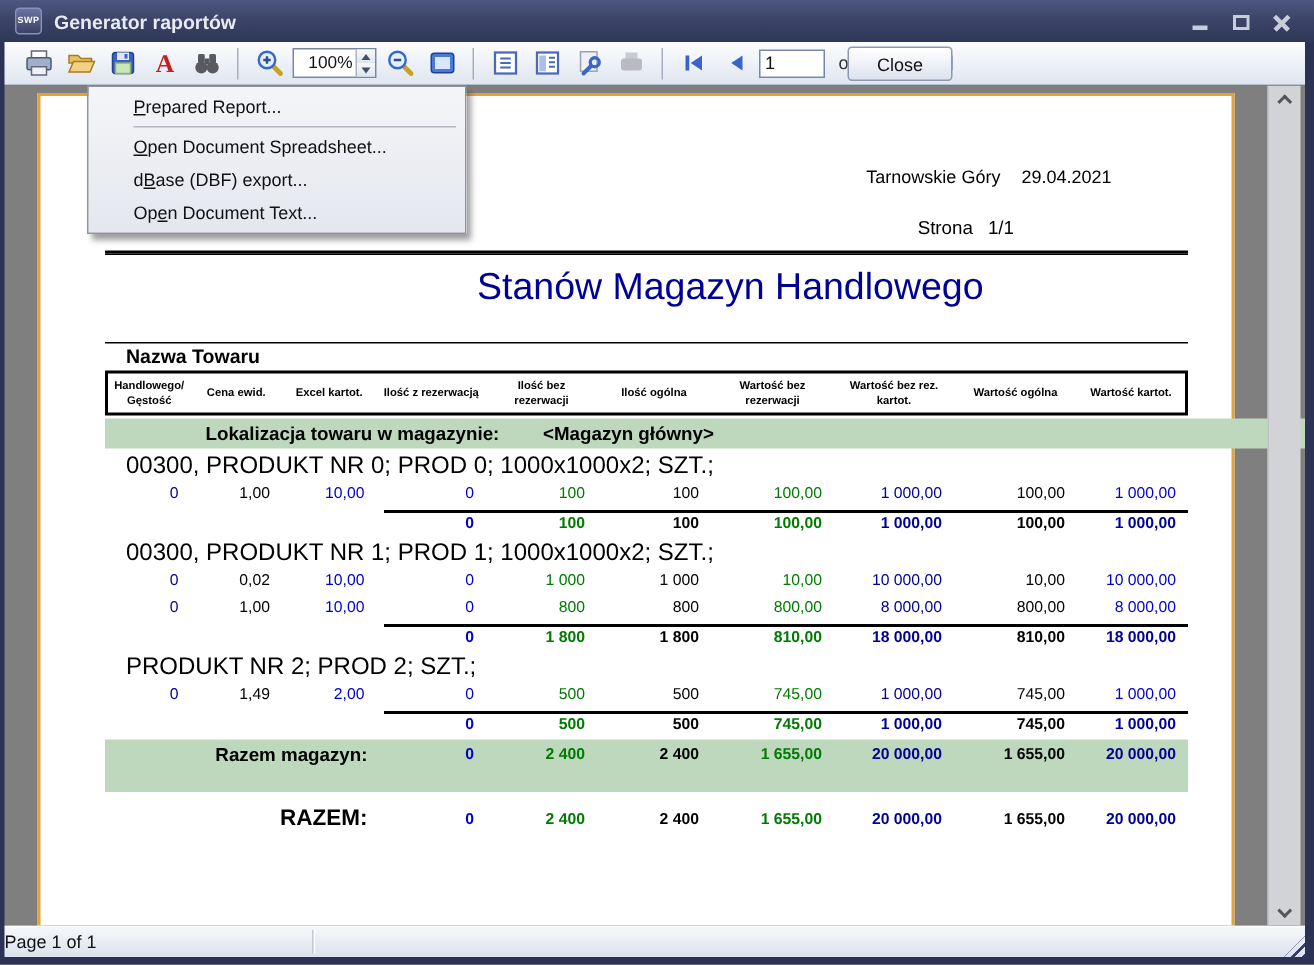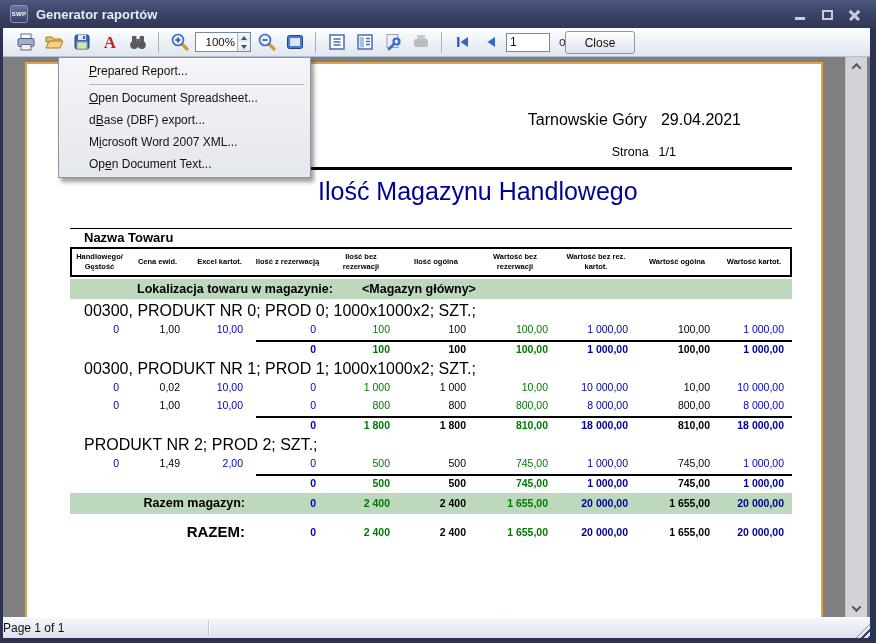--- a/index.html
+++ b/index.html
@@ -36,42 +36,42 @@
   .spin .up::before{border-bottom:4px solid #44506a;margin-top:-3px;}
   .spin .dn::before{border-top:4px solid #44506a;margin-bottom:-3px;}
   .pageinput{width:44px;height:19px;border:1px solid #7688a8;font-size:12px;padding:0 3px;
     font-family:inherit;color:#111;}
   .oflabel{font-size:12px;color:#333;margin:0 6px;white-space:nowrap;}
   .closebtn{position:absolute;left:562px;top:3px;width:70px;height:23px;border:1px solid #8e99ad;border-radius:3px;
     background:linear-gradient(#ffffff,#dce3ee);font-size:12px;color:#111;font-family:inherit;cursor:default;}
   
   .preview{position:absolute;top:57px;left:3px;right:6px;height:560px;background:#7f7f7f;overflow:hidden;}
   .page{position:absolute;left:22px;top:5px;width:798px;height:600px;background:#fff;border:2px solid #e2a33d;}
-  .r-citydate{position:absolute;top:47px;right:80px;font-size:16px;color:#000;display:flex;gap:14px;}
+  .r-citydate{position:absolute;top:47px;right:80px;font-size:12px;color:#000;display:flex;gap:14px;}
   .r-strona{position:absolute;top:81px;right:145px;font-size:12.5px;color:#000;display:flex;gap:10px;}
   .r-dline{position:absolute;top:103px;left:43px;width:722px;height:3px;border-top:2px solid #000;border-bottom:1px solid #000;}
   .r-title{position:absolute;top:113px;left:291px;font-size:25px;color:#000096;white-space:nowrap;}
   .r-ntline{position:absolute;top:164px;left:43px;width:722px;border-top:1px solid #000;}
   .r-nazwa{position:absolute;top:166px;left:57px;font-size:13px;font-weight:bold;color:#000;}
   .r-headbox{position:absolute;top:183px;left:43px;width:722px;height:30px;border:2px solid #000;
     display:grid;grid-template-columns:55px 61px 63px 73px 74px 76px 82px 80px 82px 72px;}
   .hcell{display:flex;align-items:center;justify-content:center;text-align:center;
     font-size:7.5px;font-weight:bold;line-height:1.3;padding:0 2px;color:#000;}
-  .r-green1{position:absolute;top:215px;left:43px;width:722px;height:20px;background:#bdd8bc;}
+  .r-green1{position:absolute;top:215px;left:43px;width:800px;height:20px;background:#bdd8bc;}
   .loclabel{position:absolute;left:67px;top:0;line-height:20px;font-size:12.5px;font-weight:bold;color:#000;}
   .locvalue{position:absolute;left:292px;top:0;line-height:20px;font-size:12.5px;font-weight:bold;color:#000;}
   .r-flow{position:absolute;top:236px;left:43px;width:722px;}
   .vrow{display:grid;grid-template-columns:57px 61px 63px 73px 74px 76px 82px 80px 82px 74px;
     height:18px;line-height:18px;font-size:10.5px;position:relative;}
   .cell{text-align:right;padding-right:8px;white-space:nowrap;}
   .c-navy{color:#000096;} .c-blue{color:#0000C8;} .c-green{color:#007A00;} .c-black{color:#000;}
   .glabel{height:20px;line-height:21px;padding-left:14px;font-size:16px;color:#000;}
   .sub{font-weight:bold;height:20px;padding-top:3px;line-height:17px;}
   .sub::before{content:"";position:absolute;top:2px;left:186px;right:0;border-top:2px solid #000;}
-  .band2{background:#bdd8bc;height:21px;line-height:21px;font-weight:bold;margin-top:1px;}
+  .band2{background:#bdd8bc;height:35px;line-height:21px;font-weight:bold;margin-top:1px;}
   .blabel{font-size:12.5px;text-align:right;padding-right:6px;grid-column:1/4;white-space:nowrap;}
   .grand{height:22px;line-height:22px;font-weight:bold;margin-top:7px;}
   .grand .blabel{font-size:15px;}
   .endtext{text-align:center;font-weight:bold;font-size:12.5px;margin-top:10px;color:#000;}
   
   .vscroll{position:absolute;right:3px;top:0;bottom:0;width:22px;background:#d2d3d6;border-left:1px solid #bfc1c6;}
   .sarrow{position:absolute;left:0;right:0;height:18px;display:flex;align-items:center;justify-content:center;}
   .sarrow.up{top:0;} .sarrow.down{bottom:0;}
   .chev{width:7px;height:7px;border-left:2px solid #555;border-top:2px solid #555;display:block;}
   .sarrow.up .chev{transform:rotate(45deg) translate(1px,1px);}
@@ -239,21 +239,21 @@
     <div class="page">
       <div class="r-citydate">
         <span>Tarnowskie Góry</span>
         <span>29.04.2021</span>
       </div>
       <div class="r-strona">
         <span>Strona</span>
         <span>1/1</span>
       </div>
       <div class="r-dline"></div>
-      <div class="r-title">Ilość Magazynu Handlowego</div>
+      <div class="r-title">Stanów Magazyn Handlowego</div>
       <div class="r-ntline"></div>
       <div class="r-nazwa">Nazwa Towaru</div>
       <div class="r-headbox">
           <div class="hcell">Handlowego/ Gęstość</div>
           <div class="hcell">Cena ewid.</div>
           <div class="hcell">Excel kartot.</div>
           <div class="hcell">Ilość z rezerwacją</div>
           <div class="hcell">Ilość bez rezerwacji</div>
           <div class="hcell">Ilość ogólna</div>
           <div class="hcell">Wartość bez rezerwacji</div>
@@ -376,21 +376,20 @@
           <span class="chev"></span>
         </div>
     </div>
   </div>
 
   <div class="menu">
       <div class="menu-item"><u>P</u>repared Report...</div>
       <div class="menu-sep"></div>
       <div class="menu-item"><u>O</u>pen Document Spreadsheet...</div>
       <div class="menu-item">d<u>B</u>ase (DBF) export...</div>
-      <div class="menu-item">M<u>i</u>crosoft Word 2007 XML...</div>
       <div class="menu-item">Op<u>e</u>n Document Text...</div>
     </div>
 
   <div class="statusbar">
     <span>Page 1 of 1</span>
     <span class="sdiv"></span>
     <span class="grip"></span>
   </div>
 
 </div>

